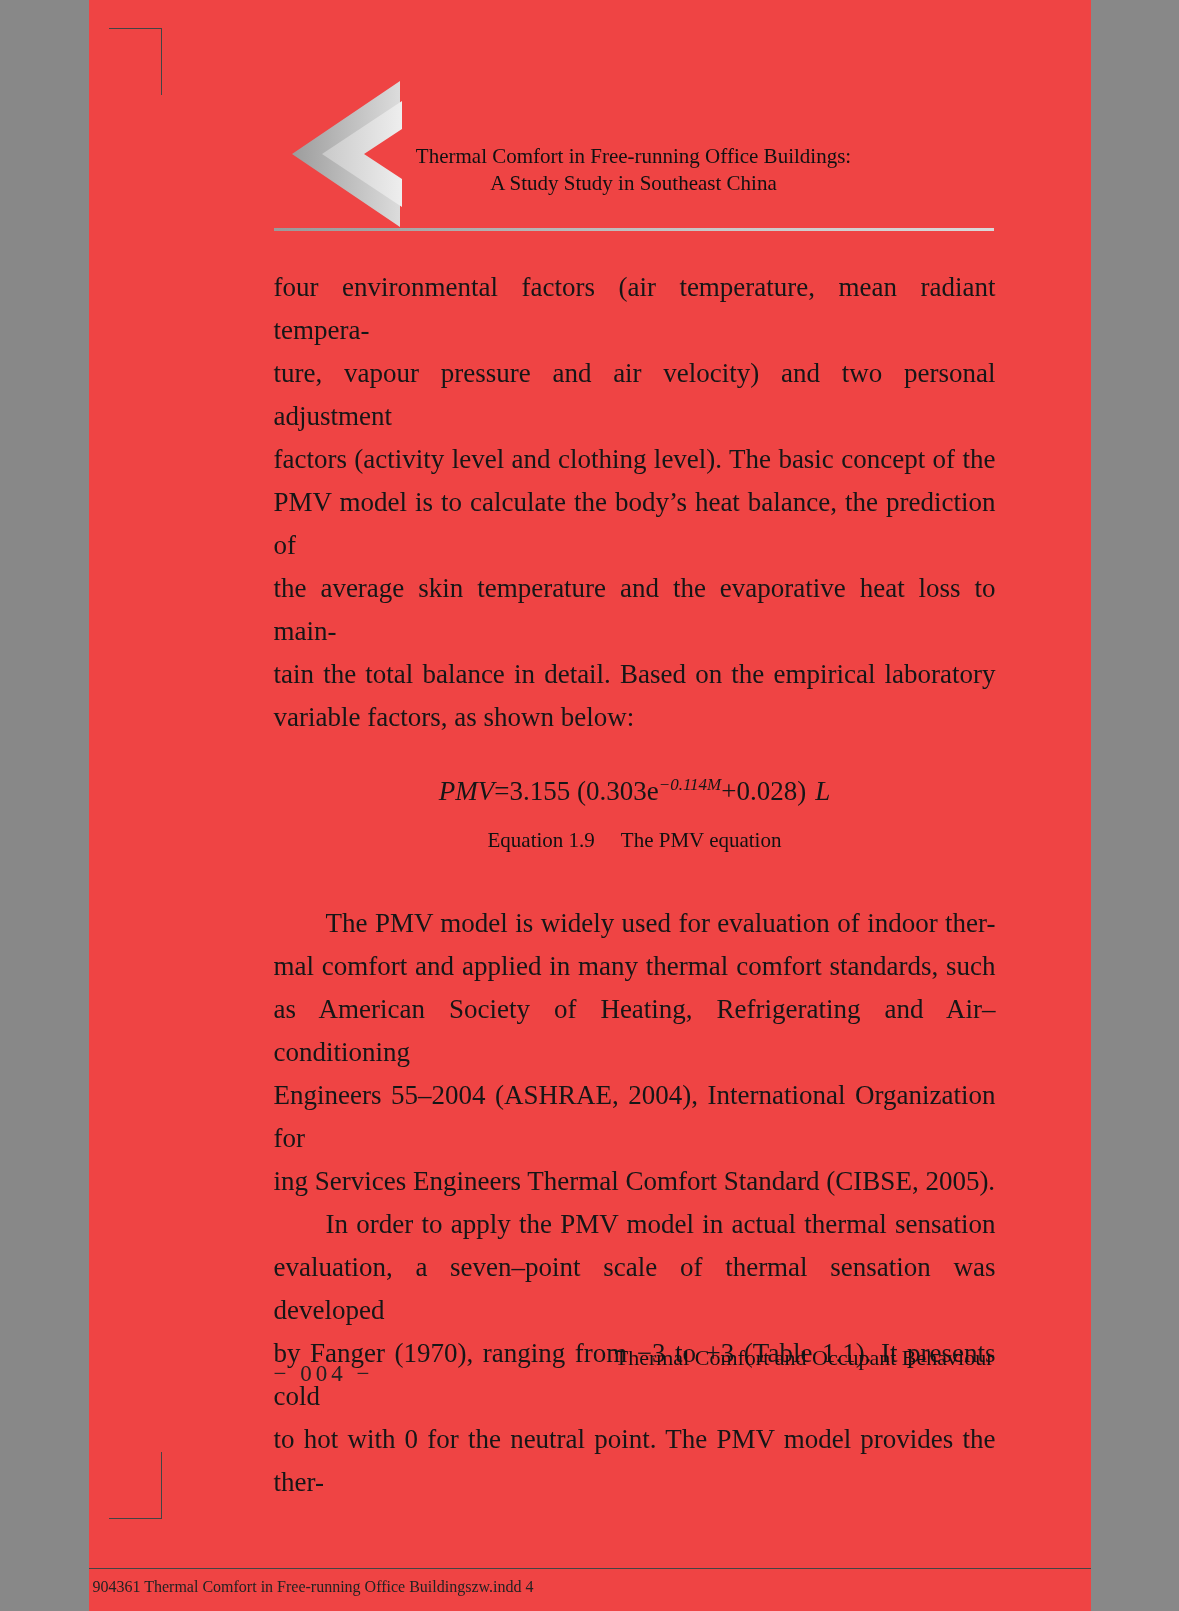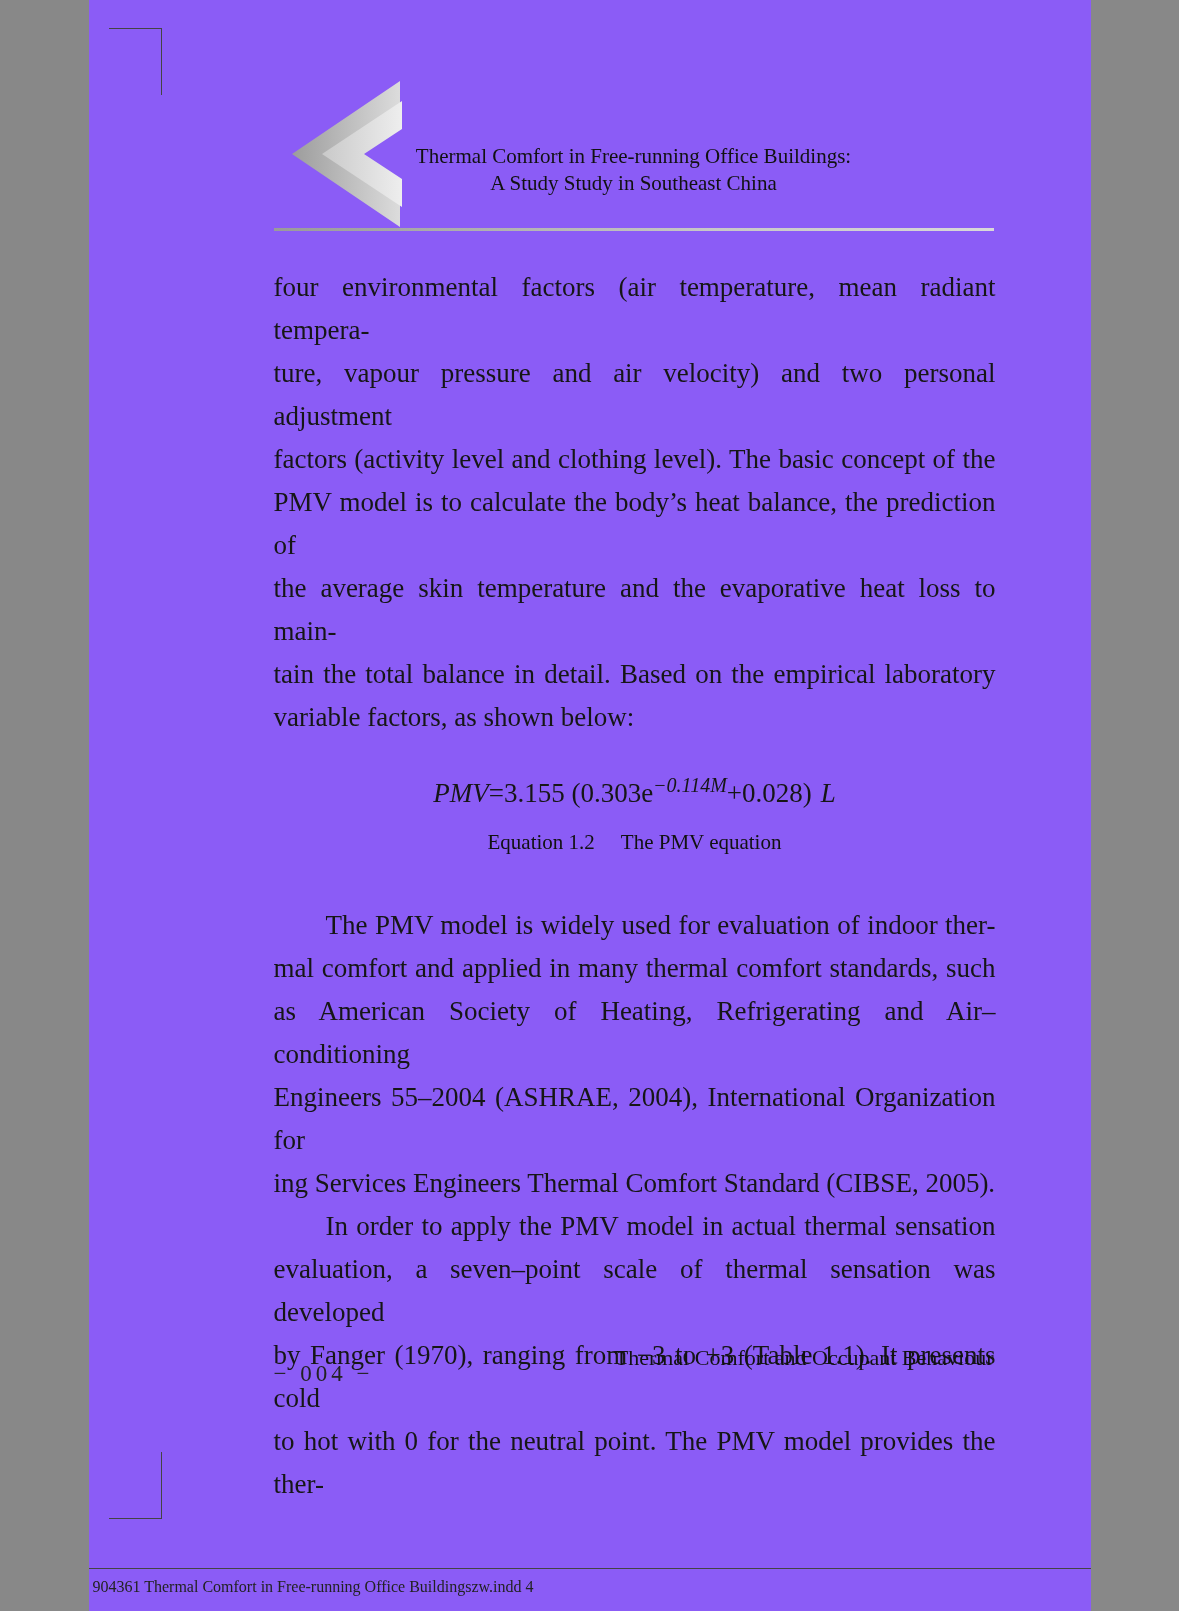--- a/index.html
+++ b/index.html
@@ -1,19 +1,19 @@
 <!DOCTYPE html>
 <html><head>
 <meta charset="utf-8">
 <style>
   html,body{margin:0;padding:0;background:#888;}
   .page{
     position:relative;
     width:1002px;height:1611px;
-    background:#8b5cf6;
+    background:#ef4444;
     font-family:"Liberation Serif", serif;
     color:#1a1a1a;
     overflow:hidden;
     margin:0 auto;
   }
   
   .crop{position:absolute;}
   .crop-tl{left:20px;top:28px;width:52px;height:66px;border-top:1px solid #444;border-right:1px solid #444;}
   .crop-tr{left:1055px;top:28px;width:52px;height:66px;border-top:1px solid #444;border-left:1px solid #444;}
   .crop-bl{left:20px;top:1452px;width:52px;height:66px;border-bottom:1px solid #444;border-right:1px solid #444;}
@@ -34,21 +34,21 @@
   .body-text{
     position:absolute;left:185px;top:266px;width:722px;
     font-size:27px;line-height:43px;color:#161616;
   }
   .line{text-align:justify;text-align-last:justify;}
   .line.last{text-align-last:left;}
   .line.indent{padding-left:52px;}
 
   .equation-block{margin-top:26px;margin-bottom:40px;text-align:center;}
   .equation{font-size:27px;line-height:40px;}
-  .equation sup{font-size:20px;text-align:right;}
+  .equation sup{font-size:17px;text-align:right;}
   .eq-L{margin-left:9px;}
   .equation-caption{font-size:21px;margin-top:8px;color:#111;}
   .cap-gap{margin-left:26px;}
 
   
   .page-footer{position:absolute;left:185px;top:1345px;width:720px;height:30px;}
   .pagenum{position:absolute;left:0;top:16px;font-size:23px;letter-spacing:4px;color:#222;}
   .chapter{position:absolute;left:0;right:0;text-align:right;font-size:22px;color:#111;}
 
   
@@ -101,21 +101,21 @@
       <div class="line">PMV model is to calculate the body’s heat balance, the prediction of</div>
       <div class="line">the average skin temperature and the evaporative heat loss to main-</div>
       <div class="line">tain the total balance in detail. Based on the empirical laboratory</div>
       <div class="line last">variable factors, as shown below:</div>
     </div>
 
     <div class="equation-block">
       <div class="equation"><i>PMV</i><span>=3.155 (0.303e</span><sup><i>−0.114M</i></sup><span>+0.028)</span><i class="eq-L">L</i>
       </div>
       <div class="equation-caption">
-        <span>Equation 1.2</span><span class="cap-gap">The PMV equation</span>
+        <span>Equation 1.9</span><span class="cap-gap">The PMV equation</span>
       </div>
     </div>
 
     <div class="para">
       <div class="line indent">The PMV model is widely used for evaluation of indoor ther-</div>
       <div class="line">mal comfort and applied in many thermal comfort standards, such</div>
       <div class="line">as American Society of Heating, Refrigerating and Air–conditioning</div>
       <div class="line">Engineers 55–2004 (ASHRAE, 2004), International Organization for</div>
       <div class="line last">ing Services Engineers Thermal Comfort Standard (CIBSE, 2005).</div>
     </div>

